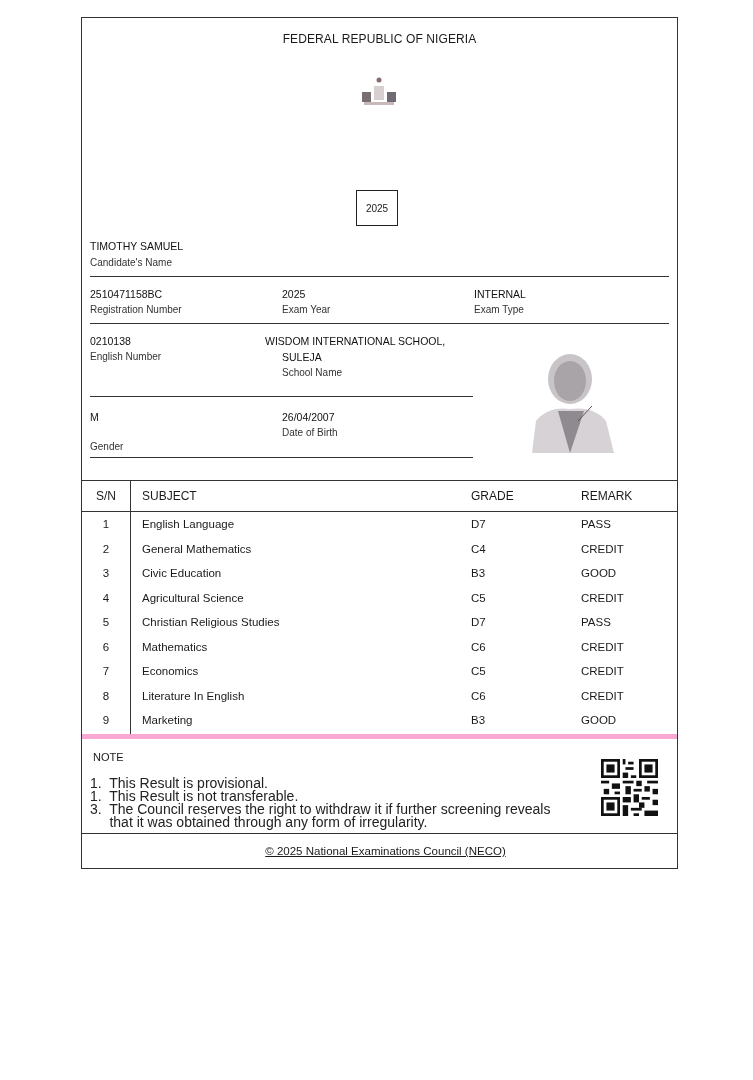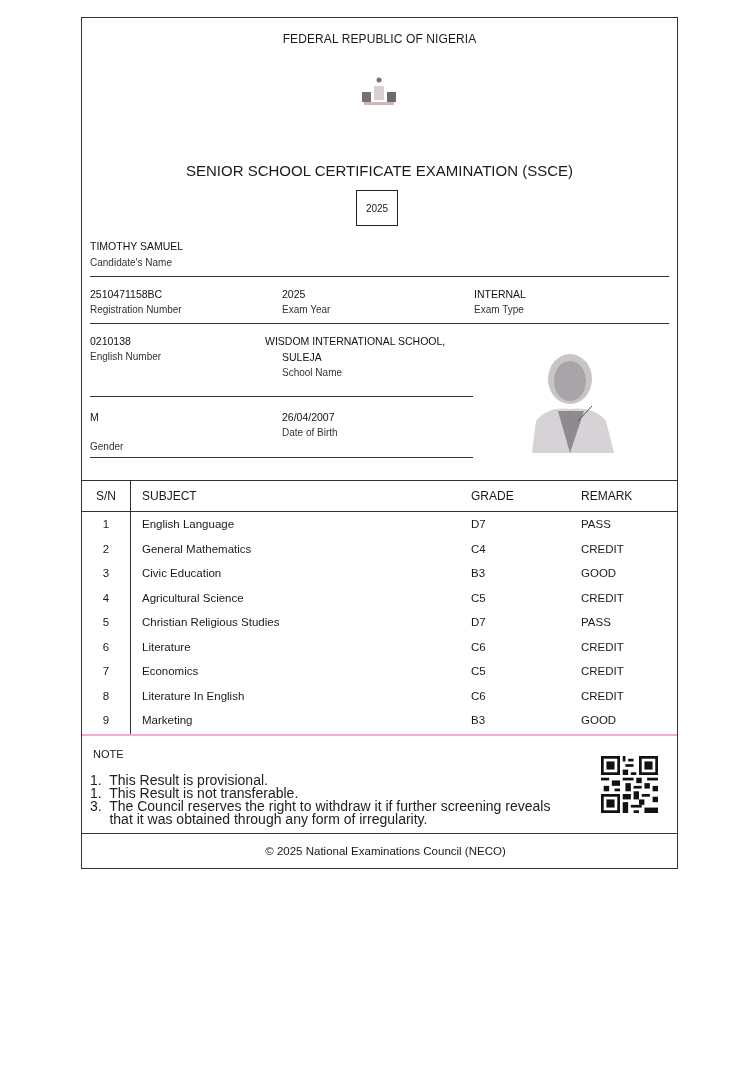--- a/index.html
+++ b/index.html
@@ -18,39 +18,38 @@
   .photo { left:436px; top:333px; width:110px; height:102px; }
   .tbl { top:462px; left:0; width:595px; border-top:1px solid #333; }
   .th, .tr { position:relative; height:24.5px; font-size:11.5px; }
   .th { height:30px; border-bottom:1px solid #333; font-size:12px; }
   .cell { position:absolute; top:50%; transform:translateY(-50%); }
   .sn { left:0; width:48px; text-align:center; }
   .subj { left:60px; }
   .grade { left:389px; }
   .remark { left:499px; }
   .vline { position:absolute; left:48px; top:462px; width:1px; height:254px; background:#333; }
-  .notebox { top:716px; left:0; width:595px; height:100px; border-top:2px solid #f9a8d4; }
+  .notebox { top:716px; left:0; width:595px; height:100px; border-top:5px solid #f9a8d4; }
   .notes { font-size:14px; color:#222; }
   .footbox { top:815px; left:0; width:595px; height:36px; border-top:1px solid #333; }
 </style>
 </head>
 <body>
 
 <div class="sheet">
   <div class="abs center fed">FEDERAL REPUBLIC OF NIGERIA</div>
 
   <svg class="abs crest" viewBox="0 0 54 36">
     <circle cx="27" cy="6" r="2.5" fill="#8a6a6a"></circle>
     <rect x="22" y="12" width="10" height="14" fill="#d8d0d0"></rect>
     <rect x="10" y="18" width="9" height="10" fill="#7a6f70"></rect>
     <rect x="35" y="18" width="9" height="10" fill="#6f6a72"></rect>
     <rect x="12" y="28" width="30" height="3" fill="#c9b8b8"></rect>
   </svg>
 
-  <div class="abs center ssce">SENIOR SCHOOL CERTIFICATE EXAMINATION (SSCE)</div>
   <div class="abs yearbox">2025</div>
 
   <div class="abs val" style="left:8px;top:222px;">TIMOTHY SAMUEL</div>
   <div class="abs lbl" style="left:8px;top:239px;">Candidate's Name</div>
   <div class="abs hr" style="left:8px;top:258px;width:579px;"></div>
 
   <div class="abs val" style="left:8px;top:270px;">2510471158BC</div>
   <div class="abs lbl" style="left:8px;top:286px;">Registration Number</div>
   <div class="abs val" style="left:200px;top:270px;">2025</div>
   <div class="abs lbl" style="left:200px;top:286px;">Exam Year</div>
@@ -112,21 +111,21 @@
       <span class="cell remark">CREDIT</span>
     </div>
     <div class="tr">
       <span class="cell sn">5</span>
       <span class="cell subj">Christian Religious Studies</span>
       <span class="cell grade">D7</span>
       <span class="cell remark">PASS</span>
     </div>
     <div class="tr">
       <span class="cell sn">6</span>
-      <span class="cell subj">Literature</span>
+      <span class="cell subj">Mathematics</span>
       <span class="cell grade">C6</span>
       <span class="cell remark">CREDIT</span>
     </div>
     <div class="tr">
       <span class="cell sn">7</span>
       <span class="cell subj">Economics</span>
       <span class="cell grade">C5</span>
       <span class="cell remark">CREDIT</span>
     </div>
     <div class="tr">
@@ -184,15 +183,15 @@
           <rect x="8" y="17" width="2" height="4"></rect>
         <rect x="11" y="18" width="4" height="1"></rect>
           <rect x="14" y="16" width="2" height="2"></rect>
           <rect x="16" y="19" width="5" height="2"></rect>
         <rect x="12" y="20" width="2" height="1"></rect>
       </g>
     </svg>
   </div>
 
   <div class="abs footbox">
-    <div class="abs" style="left:12px;right:0;top:11px;text-align:center;font-size:11.5px;">© 2025 National Examinations Council (NECO)</div>
+    <div class="abs" style="left:12px;right:0;top:11px;text-align:center;font-size:11.5px;text-decoration:underline;">© 2025 National Examinations Council (NECO)</div>
   </div>
 </div>
 
 </body></html>

